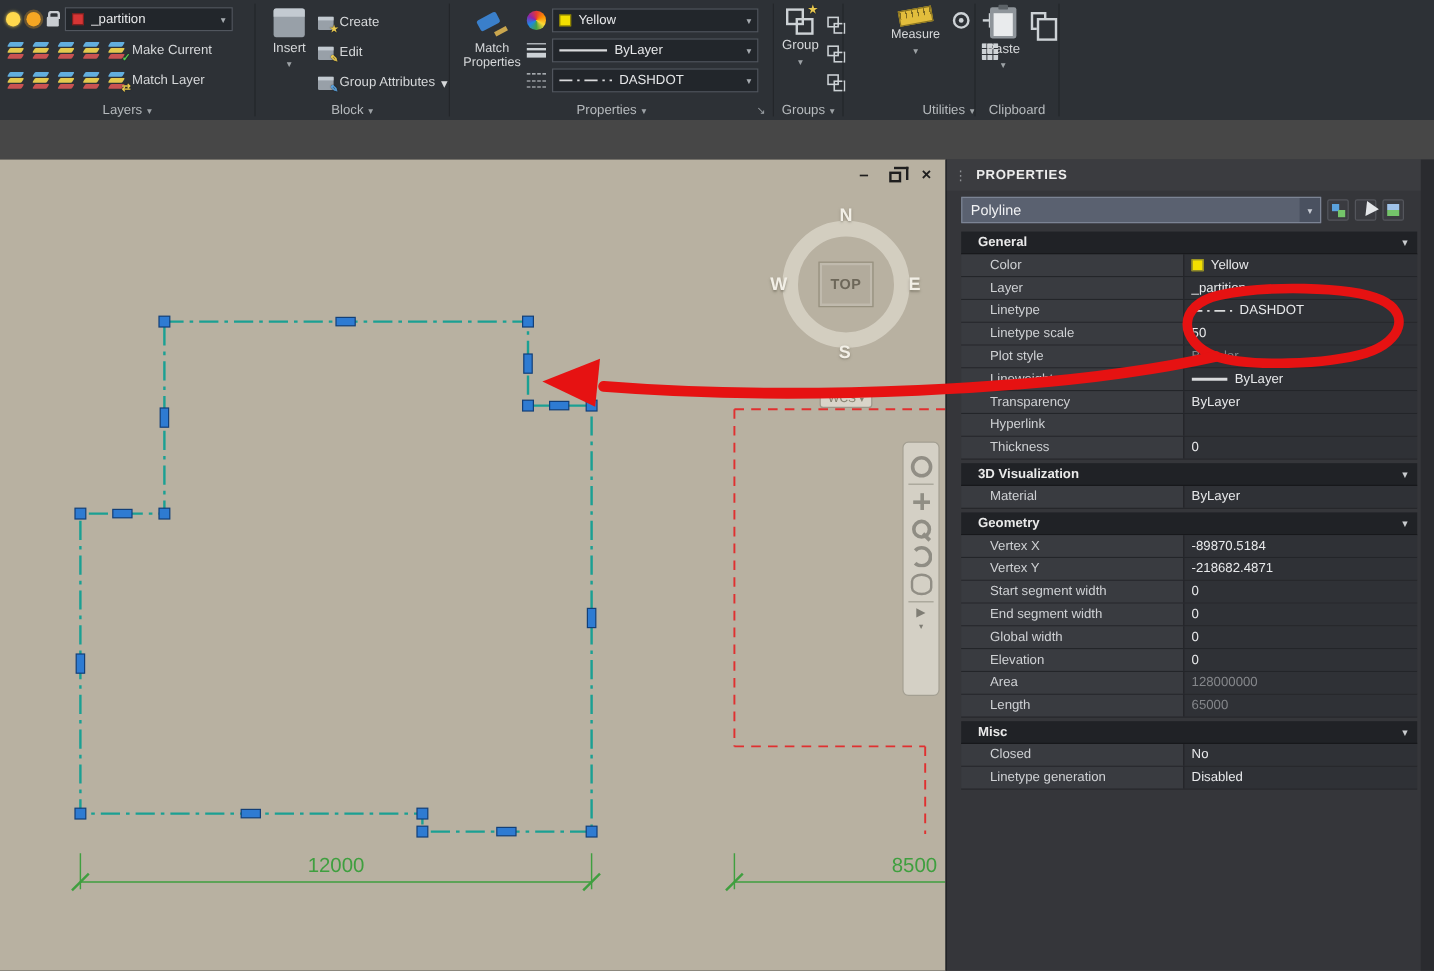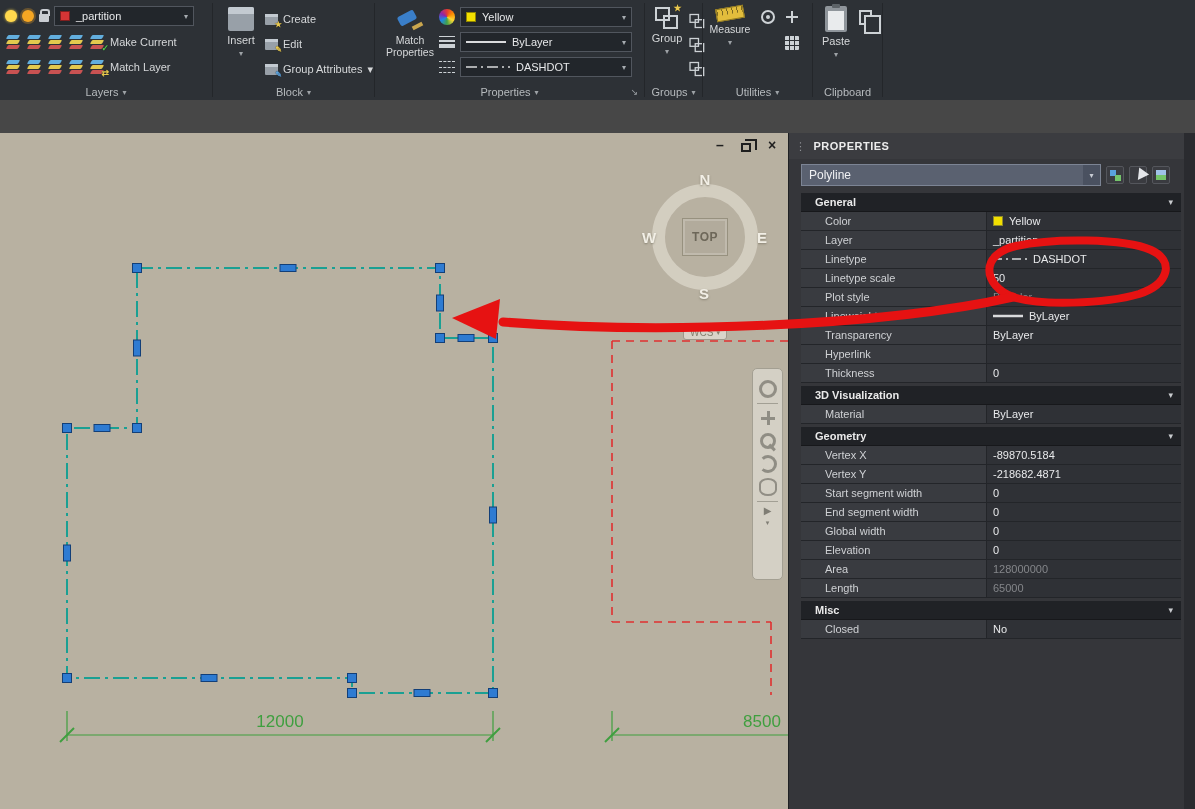--- a/index.html
+++ b/index.html
@@ -299,21 +299,21 @@
       <span class="grp" style="position:absolute;left:40px;top:10px;transform:scale(.65)"></span>
       <span class="grp" style="position:absolute;left:40px;top:34px;transform:scale(.65)"></span>
       <span class="grp" style="position:absolute;left:40px;top:58px;transform:scale(.65)"></span>
       <div class="plabel">
           <span>Groups</span>
           <span class="arr">▾</span>
         </div>
     </div>
     <div class="psep" style="left:702px"></div>
 
-    <div class="panel" style="left:703px;width:109px">
+    <div class="panel" style="left:736px;width:109px">
       <div class="bigbtn" style="left:4px;top:7px;width:46px;font-size:10.5px">
         <span class="ruler"></span>
         <span>Measure</span>
         <span class="arr">▾</span>
       </div>
       <span class="idic" style="position:absolute;left:58px;top:10px"></span>
       <span class="ptic" style="position:absolute;left:82px;top:10px"></span>
       <span class="calcic" style="position:absolute;left:82px;top:36px"></span>
       <div class="plabel">
           <span>Utilities</span>
@@ -574,20 +574,26 @@
       <div class="psec">
         <span>Misc</span>
           <span class="chev">▾</span>
       </div>
       <div class="prow">
         <div class="plab">Closed</div>
         <div class="pval">
             <span>No</span>
           </div>
       </div>
+      <div class="prow">
+        <div class="plab">Linetype generation</div>
+        <div class="pval">
+            <span>Disabled</span>
+          </div>
+      </div>
     </div>
   </div>
 
   <svg class="annot" width="1195" height="809" viewBox="0 0 1195 809">
     <path d="M1013 297 C 982 285 980 254 1016 246 C 1052 238 1124 238 1151 250 C 1175 261 1169 284 1139 294 C 1105 304 1040 306 1013 297" fill="none" stroke="#e61212" stroke-width="8" stroke-linecap="round"></path>
     <path d="M1013 297 C 880 327 655 334 503 322" fill="none" stroke="#e61212" stroke-width="9" stroke-linecap="round"></path>
     <polygon points="452,318 500,299 496,339" fill="#e61212"></polygon>
   </svg>
 
 </div>

